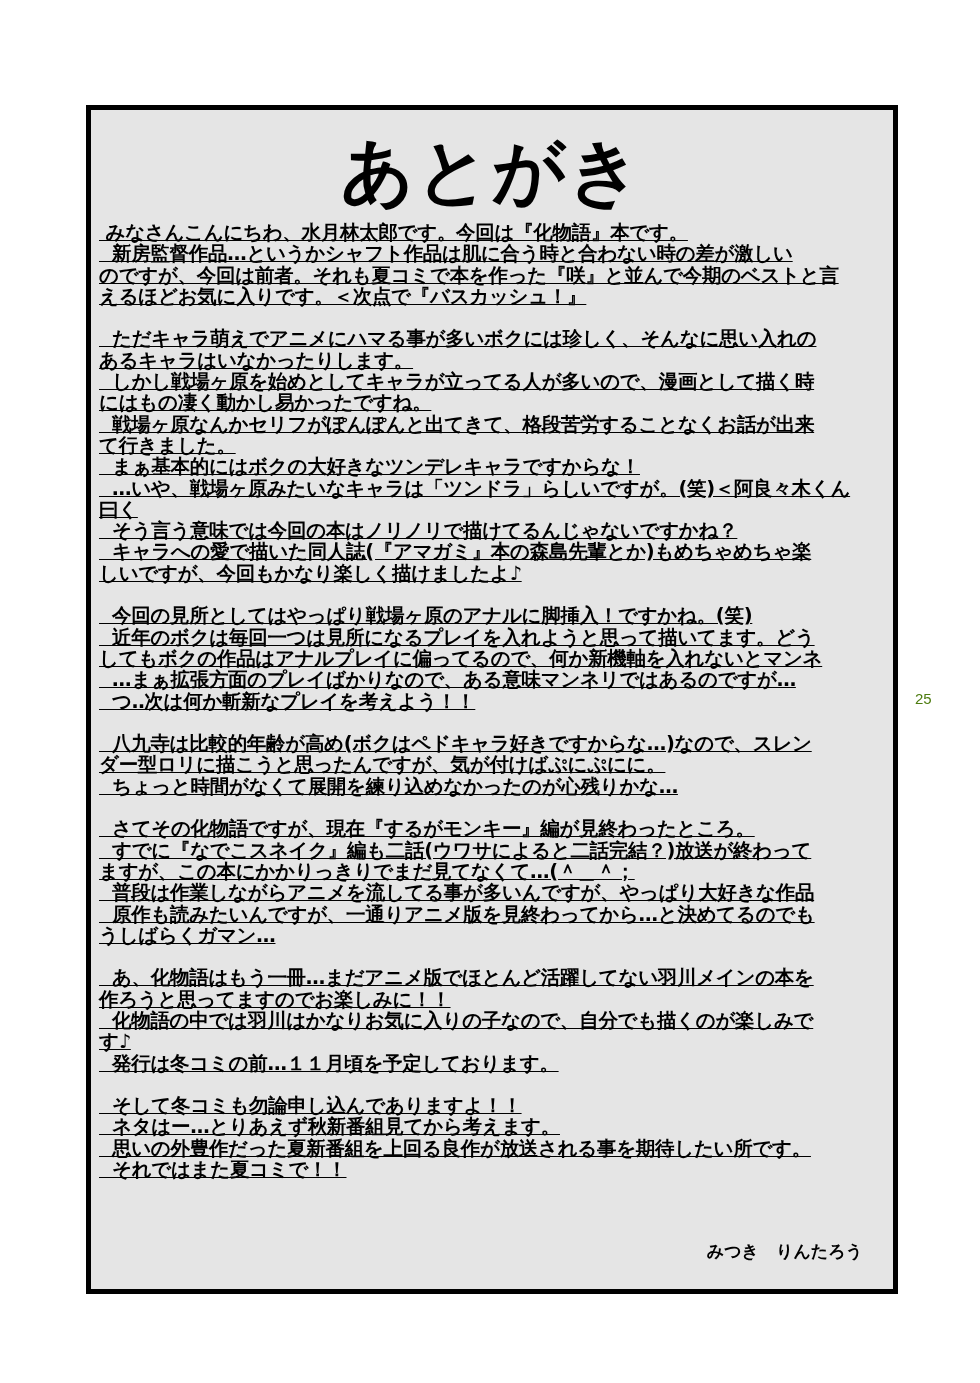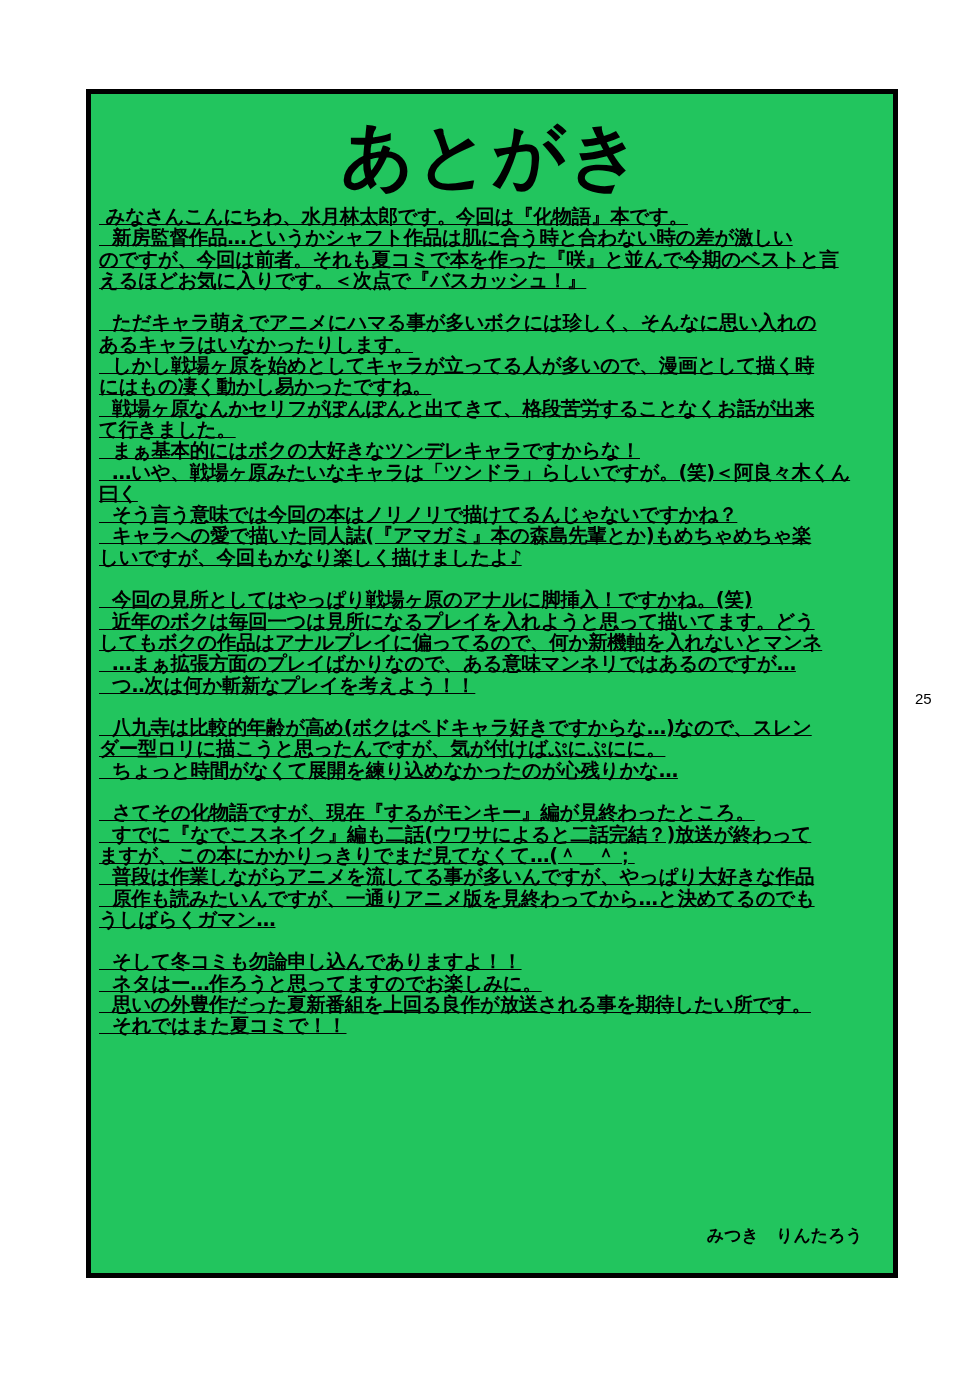--- a/index.html
+++ b/index.html
@@ -2,24 +2,24 @@
 <html><head>
 <meta charset="utf-8">
 <style>
   html, body { margin: 0; padding: 0; background: #ffffff; }
   body {
     width: 980px; height: 1383px; position: relative; overflow: hidden;
     font-family: "DejaVu Sans", "Liberation Sans", sans-serif;
     color: #000;
   }
   .frame {
-    position: absolute; left: 86px; top: 89px;
+    position: absolute; left: 86px; top: 105px;
     width: 802px; height: 1179px;
     border: 5px solid #000;
-    background: #22c55e;
+    background: #e5e5e5;
   }
   .title {
     position: absolute; left: 0; right: 0; top: 18px;
     text-align: center;
     font-size: 72px; font-weight: bold; line-height: 86px;
     letter-spacing: 2px;
   }
   .body {
     position: absolute; left: 8px; top: 112px; width: 790px;
     font-size: 19.5px; line-height: 21.3px;
@@ -30,21 +30,21 @@
   .line { white-space: pre; display: block; text-decoration: underline; }
   .signature {
     position: absolute; right: 30px; top: 1130px;
     font-size: 17px; font-weight: bold;
     white-space: pre;
     font-family: Liberation Serif, serif;
   }
   .page-number {
     position: absolute; left: 915px; top: 690px;
     font-family: "Liberation Sans", sans-serif;
-    font-size: 15px; color: #000000;
+    font-size: 15px; color: #4d7c0f;
   }
 </style>
 </head>
 <body>
 
 <div class="frame">
   <div class="title">あとがき</div>
   <div class="body" id="body">
       <div class="para">
         <span class="line"> みなさんこんにちわ、水月林太郎です。今回は『化物語』本です。</span>
@@ -80,21 +80,28 @@
       </div>
       <div class="para">
         <span class="line">  さてその化物語ですが、現在『するがモンキー』編が見終わったところ。</span>
         <span class="line">  すでに『なでこスネイク』編も二話(ウワサによると二話完結？)放送が終わって</span>
         <span class="line">ますが、この本にかかりっきりでまだ見てなくて…(＾＿＾；</span>
         <span class="line">  普段は作業しながらアニメを流してる事が多いんですが、やっぱり大好きな作品</span>
         <span class="line">  原作も読みたいんですが、一通りアニメ版を見終わってから…と決めてるのでも</span>
         <span class="line">うしばらくガマン…</span>
       </div>
       <div class="para">
+        <span class="line">  あ、化物語はもう一冊…まだアニメ版でほとんど活躍してない羽川メインの本を</span>
+        <span class="line">作ろうと思ってますのでお楽しみに！！</span>
+        <span class="line">  化物語の中では羽川はかなりお気に入りの子なので、自分でも描くのが楽しみで</span>
+        <span class="line">す♪</span>
+        <span class="line">  発行は冬コミの前…１１月頃を予定しております。</span>
+      </div>
+      <div class="para">
         <span class="line">  そして冬コミも勿論申し込んでありますよ！！</span>
-        <span class="line">  ネタはー…作ろうと思ってますのでお楽しみに。</span>
+        <span class="line">  ネタはー…とりあえず秋新番組見てから考えます。</span>
         <span class="line">  思いの外豊作だった夏新番組を上回る良作が放送される事を期待したい所です。</span>
         <span class="line">  それではまた夏コミで！！</span>
       </div>
     </div>
   <div class="signature">みつき　りんたろう</div>
 </div>
 <div class="page-number">25</div>
 
 </body></html>

